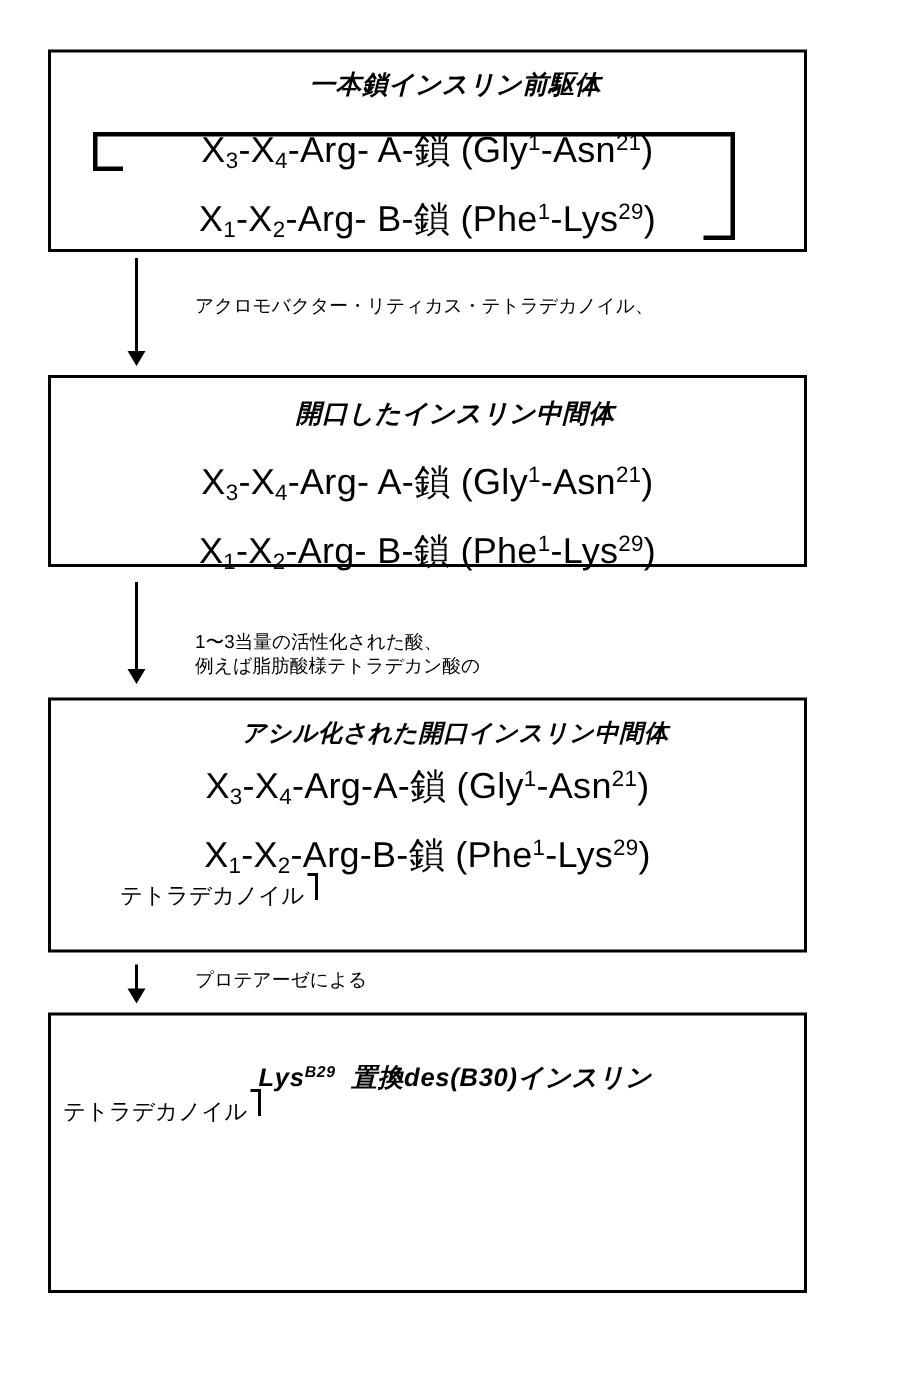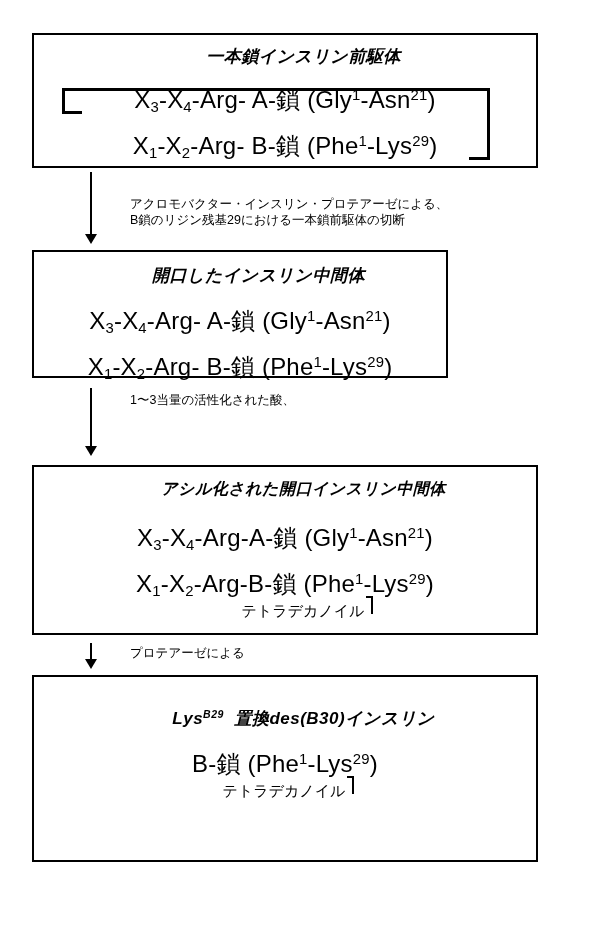--- a/index.html
+++ b/index.html
@@ -58,21 +58,20 @@
     font-size: 0.62em;
     vertical-align: -0.28em;
   }
   .formula sup {
     font-size: 0.62em;
     vertical-align: 0.52em;
   }
 
   
   .acyl-line {
-    text-align: center;
     font-size: 15px;
     white-space: nowrap;
     position: relative;
   }
 
   
   .annot {
     position: absolute;
     font-size: 12.5px;
     line-height: 16px;
@@ -161,59 +160,58 @@
     <div class="seg" style="left:425px; top:0px; width:3px; height:72px;"></div>
 
     <div class="seg" style="left:407px; top:69px; width:21px; height:3px;"></div>
   </div>
 
   <div class="arrow" style="left:85px; top:172px; width:14px; height:74px;">
     <div class="shaft" style="height:64px;"></div>
     <div class="head" style="top:62px;"></div>
   </div>
 
-  <div class="annot" style="left:130px; top:180px;"><br><span>アクロモバクター・インスリン・プロテアーゼによる、</span><br><span>B鎖のリジン残基29における一本鎖前駆体の切断</span></div>
-
-  <div class="box" style="left:32px; top:250px; width:416px; height:128px;">
+  <div class="annot" style="left:130px; top:180px;"><br><span>アクロモバクター・リティカス・テトラデカノイル、</span><br></div>
+
+  <div class="box" style="left:32px; top:250px; width:506px; height:128px;">
 
     <div class="box-title" style="margin-top:12px;">開口したインスリン中間体</div>
 
     <div class="formula" style="margin-top:18px;"><span>X</span><sub>3</sub><span>-X</span><sub>4</sub><span>-Arg- A-鎖 (Gly</span><sup>1</sup><span>-Asn</span><sup>21</sup><span>)</span></div>
 
     <div class="formula" style="margin-top:14px;"><span>X</span><sub>1</sub><span>-X</span><sub>2</sub><span>-Arg- B-鎖 (Phe</span><sup>1</sup><span>-Lys</span><sup>29</sup><span>)</span></div>
   </div>
 
   <div class="arrow" style="left:85px; top:388px; width:14px; height:72px;">
     <div class="shaft" style="height:60px;"></div>
     <div class="head" style="top:58px;"></div>
   </div>
 
-  <div class="annot" style="left:130px; top:392px;"><span>1〜3当量の活性化された酸、</span><br><br></div>
+  <div class="annot" style="left:130px; top:420px;"><span>1〜3当量の活性化された酸、</span><br><span>例えば脂肪酸様テトラデカン酸の</span><br></div>
 
   <div class="box" style="left:32px; top:465px; width:506px; height:170px;">
 
     <div class="box-title small" style="margin-top:12px;">アシル化された開口インスリン中間体</div>
 
-    <div class="formula" style="margin-top:22px;"><span>X</span><sub>3</sub><span>-X</span><sub>4</sub><span>-Arg-A-鎖 (Gly</span><sup>1</sup><span>-Asn</span><sup>21</sup><span>)</span></div>
+    <div class="formula" style="margin-top:8px;"><span>X</span><sub>3</sub><span>-X</span><sub>4</sub><span>-Arg-A-鎖 (Gly</span><sup>1</sup><span>-Asn</span><sup>21</sup><span>)</span></div>
 
     <div class="formula" style="margin-top:14px;"><span>X</span><sub>1</sub><span>-X</span><sub>2</sub><span>-Arg-B-鎖 (Phe</span><sup>1</sup><span>-Lys</span><sup>29</sup><span>)</span></div>
 
     <div class="acyl-line" style="margin-top:2px; padding-left:46px;"><span>テトラデカノイル</span><span class="hook"><i class="v"></i><i class="h"></i></span></div>
   </div>
 
   <div class="arrow" style="left:85px; top:643px; width:14px; height:30px;">
     <div class="shaft" style="height:18px;"></div>
     <div class="head" style="top:16px;"></div>
   </div>
 
   <div class="annot" style="left:130px; top:645px;"><span>プロテアーゼによる</span></div>
 
   <div class="box" style="left:32px; top:675px; width:506px; height:187px;">
 
     <div class="box-title" style="margin-top:30px;"><span>Lys</span><sup style="font-size:0.62em; vertical-align:0.55em;">B29</sup>&nbsp; <span>置換des(B30)インスリン</span></div>
 
 
-    <div class="formula" style="margin-top:18px;"><span>B-鎖 (Phe</span><sup>1</sup><span>-Lys</span><sup>29</sup><span>)</span></div>
 
     <div class="acyl-line" style="margin-top:2px; padding-left:8px;"><span>テトラデカノイル</span><span class="hook"><i class="v"></i><i class="h"></i></span></div>
   </div>
 
 </div>
 
 </body></html>

